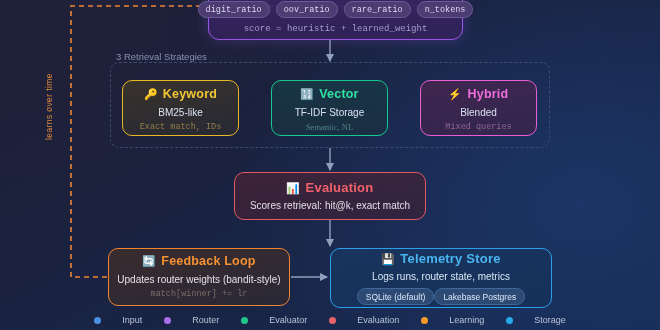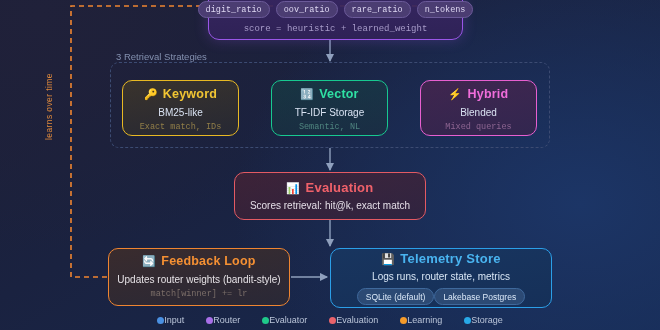--- a/index.html
+++ b/index.html
@@ -100,21 +100,21 @@
   }
   #card-keyword .card-title { color: #f1c533; }
   #card-keyword .card-note { color: #cdaf55; }
 
   #card-vector {
     left: 271px; top: 80px; width: 117px; height: 56px;
     border: 1.4px solid #17c990;
     background: linear-gradient(170deg, rgba(22,66,69,.6), rgba(26,48,62,.62));
   }
   #card-vector .card-title { color: #2fe0a3; }
-  #card-vector .card-note { color: #6fb9a4; }
+  #card-vector .card-note { color: #6fb9a4; font-family: Liberation Serif, serif; }
 
   #card-hybrid {
     left: 420px; top: 80px; width: 117px; height: 56px;
     border: 1.4px solid #e75fd0;
     background: linear-gradient(170deg, rgba(84,36,79,.65), rgba(62,33,72,.65));
   }
   #card-hybrid .card-title { color: #f06ddb; }
   #card-hybrid .card-note { color: #c089b8; }
 
   
@@ -177,21 +177,21 @@
   }
 
   
   #legend {
     position: absolute;
     left: 0; right: 0; bottom: 5px;
     display: flex; justify-content: center;
     gap: 22px;
     align-items: center;
   }
-  .legend-item { display: flex; align-items: center; gap: 0; }
+  .legend-item { display: flex; align-items: center; gap: 21px; }
   .legend-dot { width: 7px; height: 7px; border-radius: 50%; display: block; }
   .legend-label { font-size: 9px; color: #b9c4d8; }
 </style>
 </head>
 <body>
 
 <div id="stage">
 
   <svg id="wires" width="660" height="330" viewBox="0 0 660 330">
     <defs>

